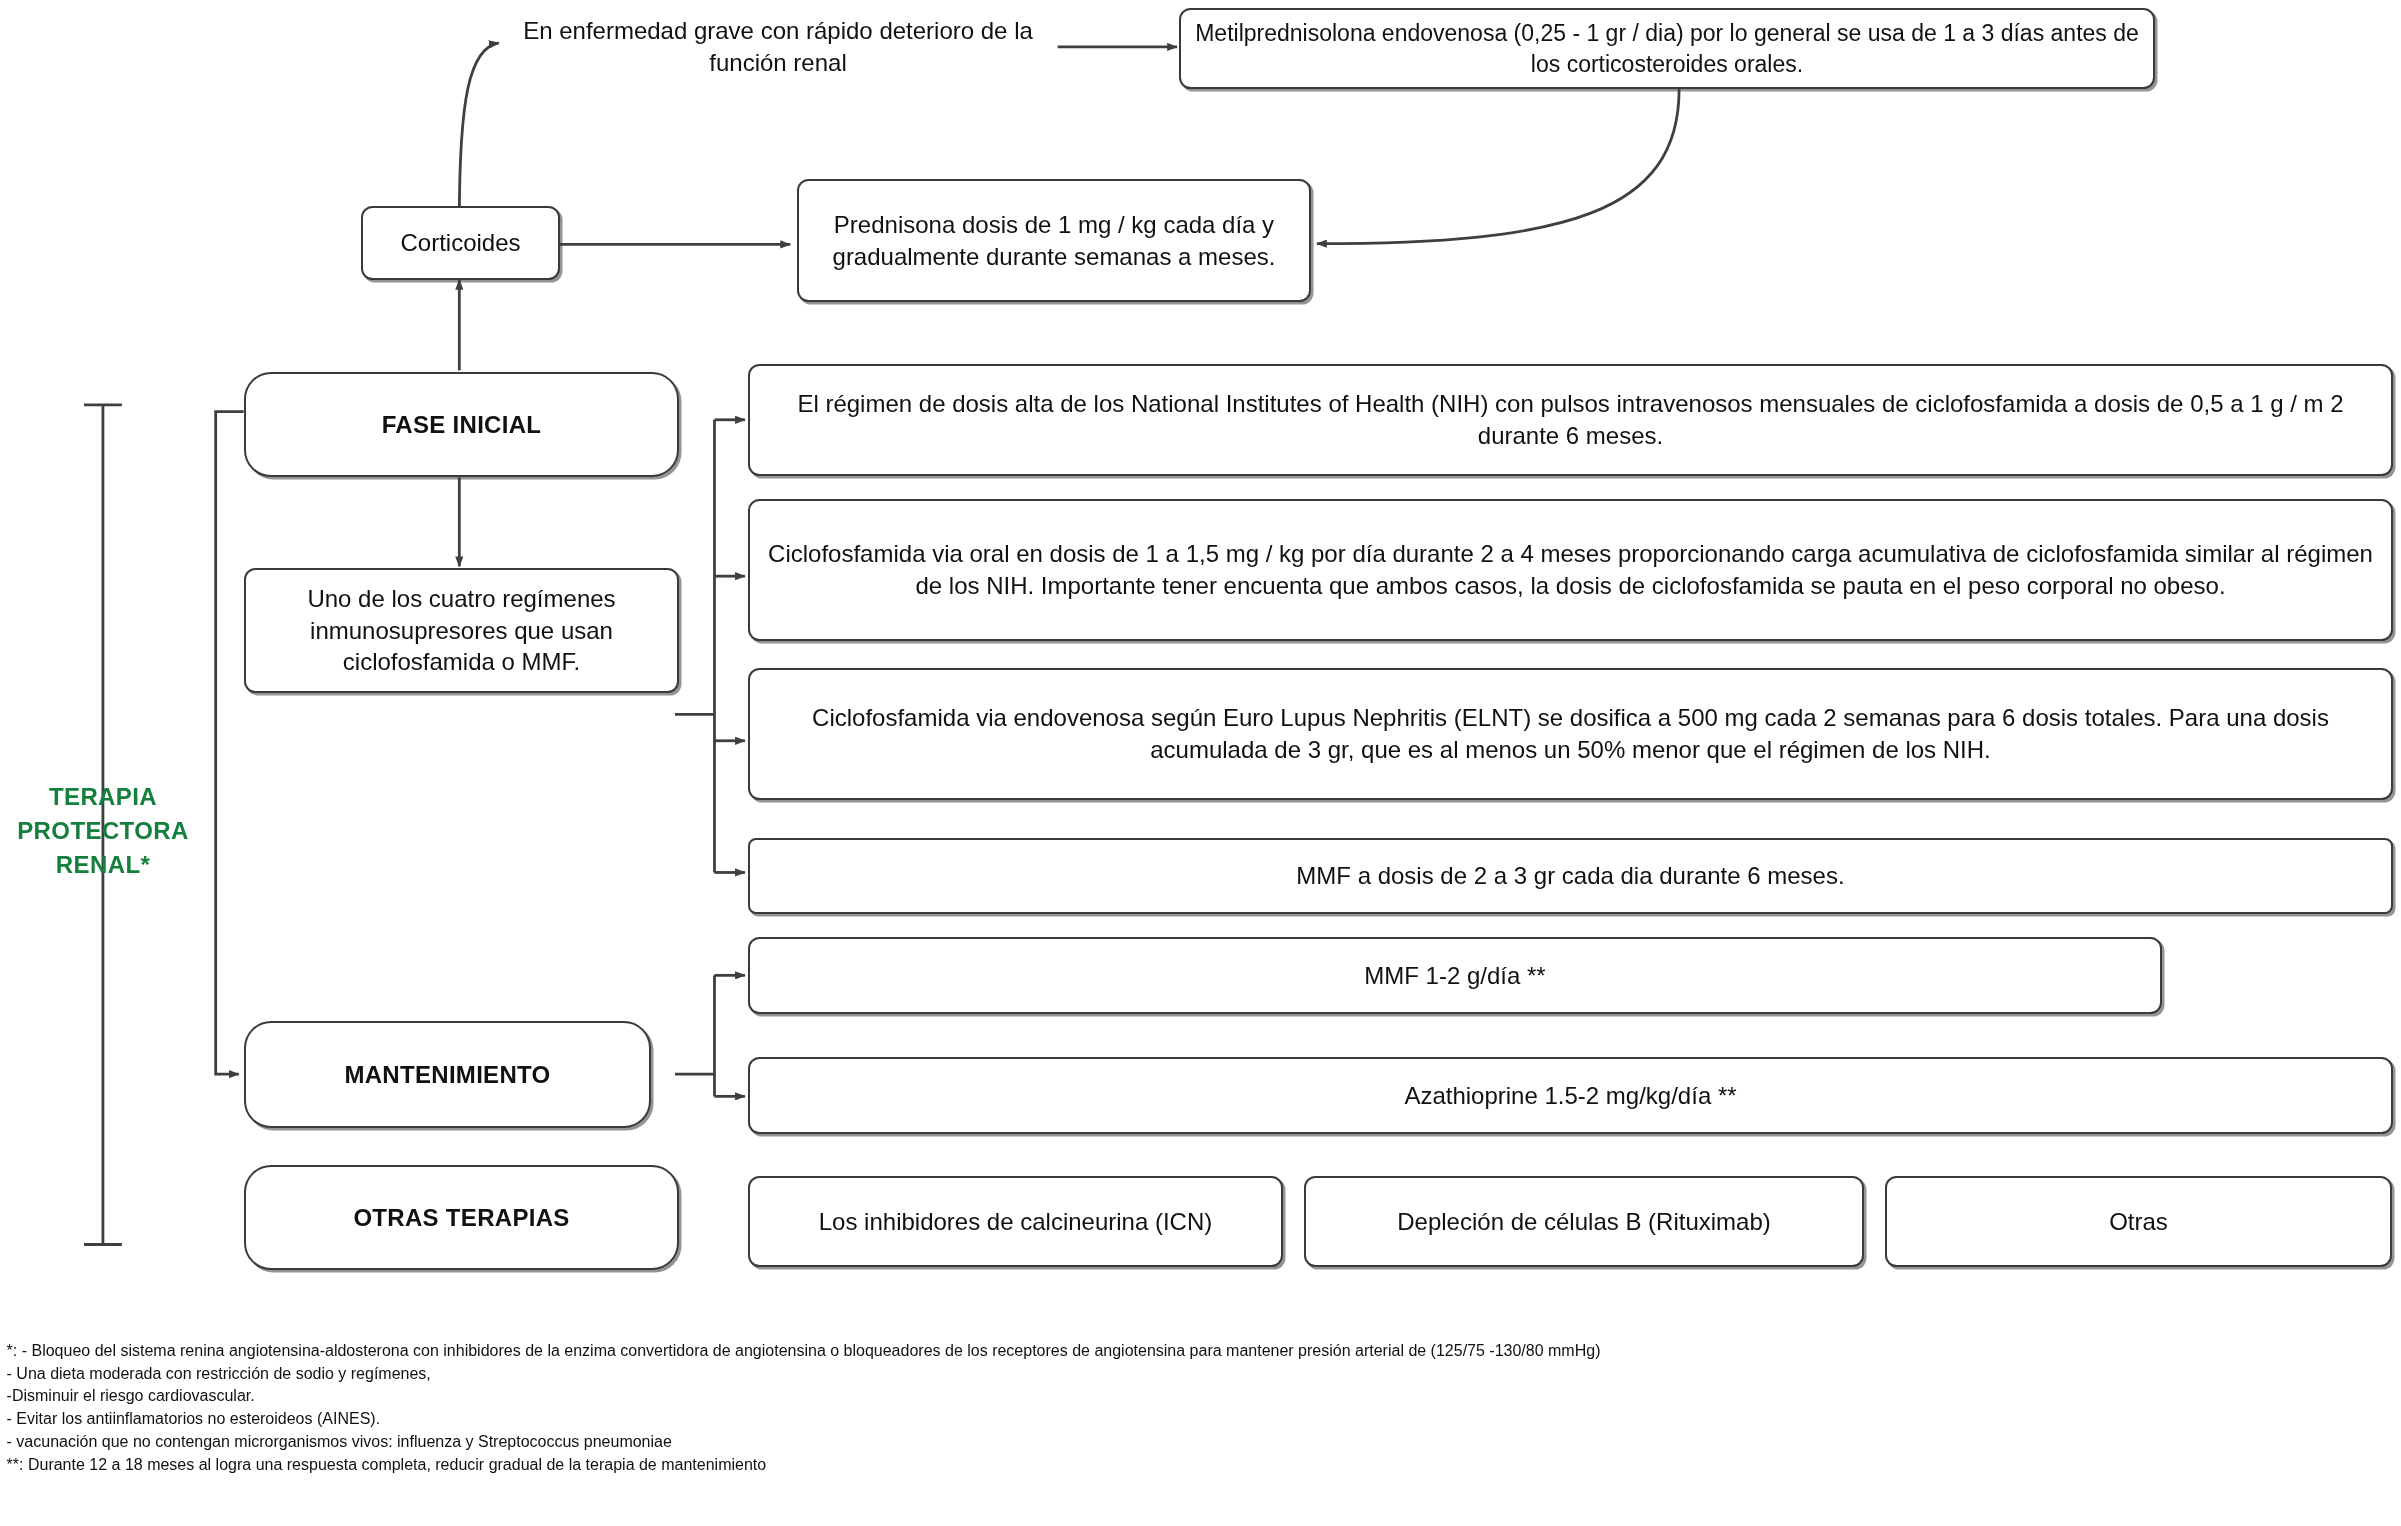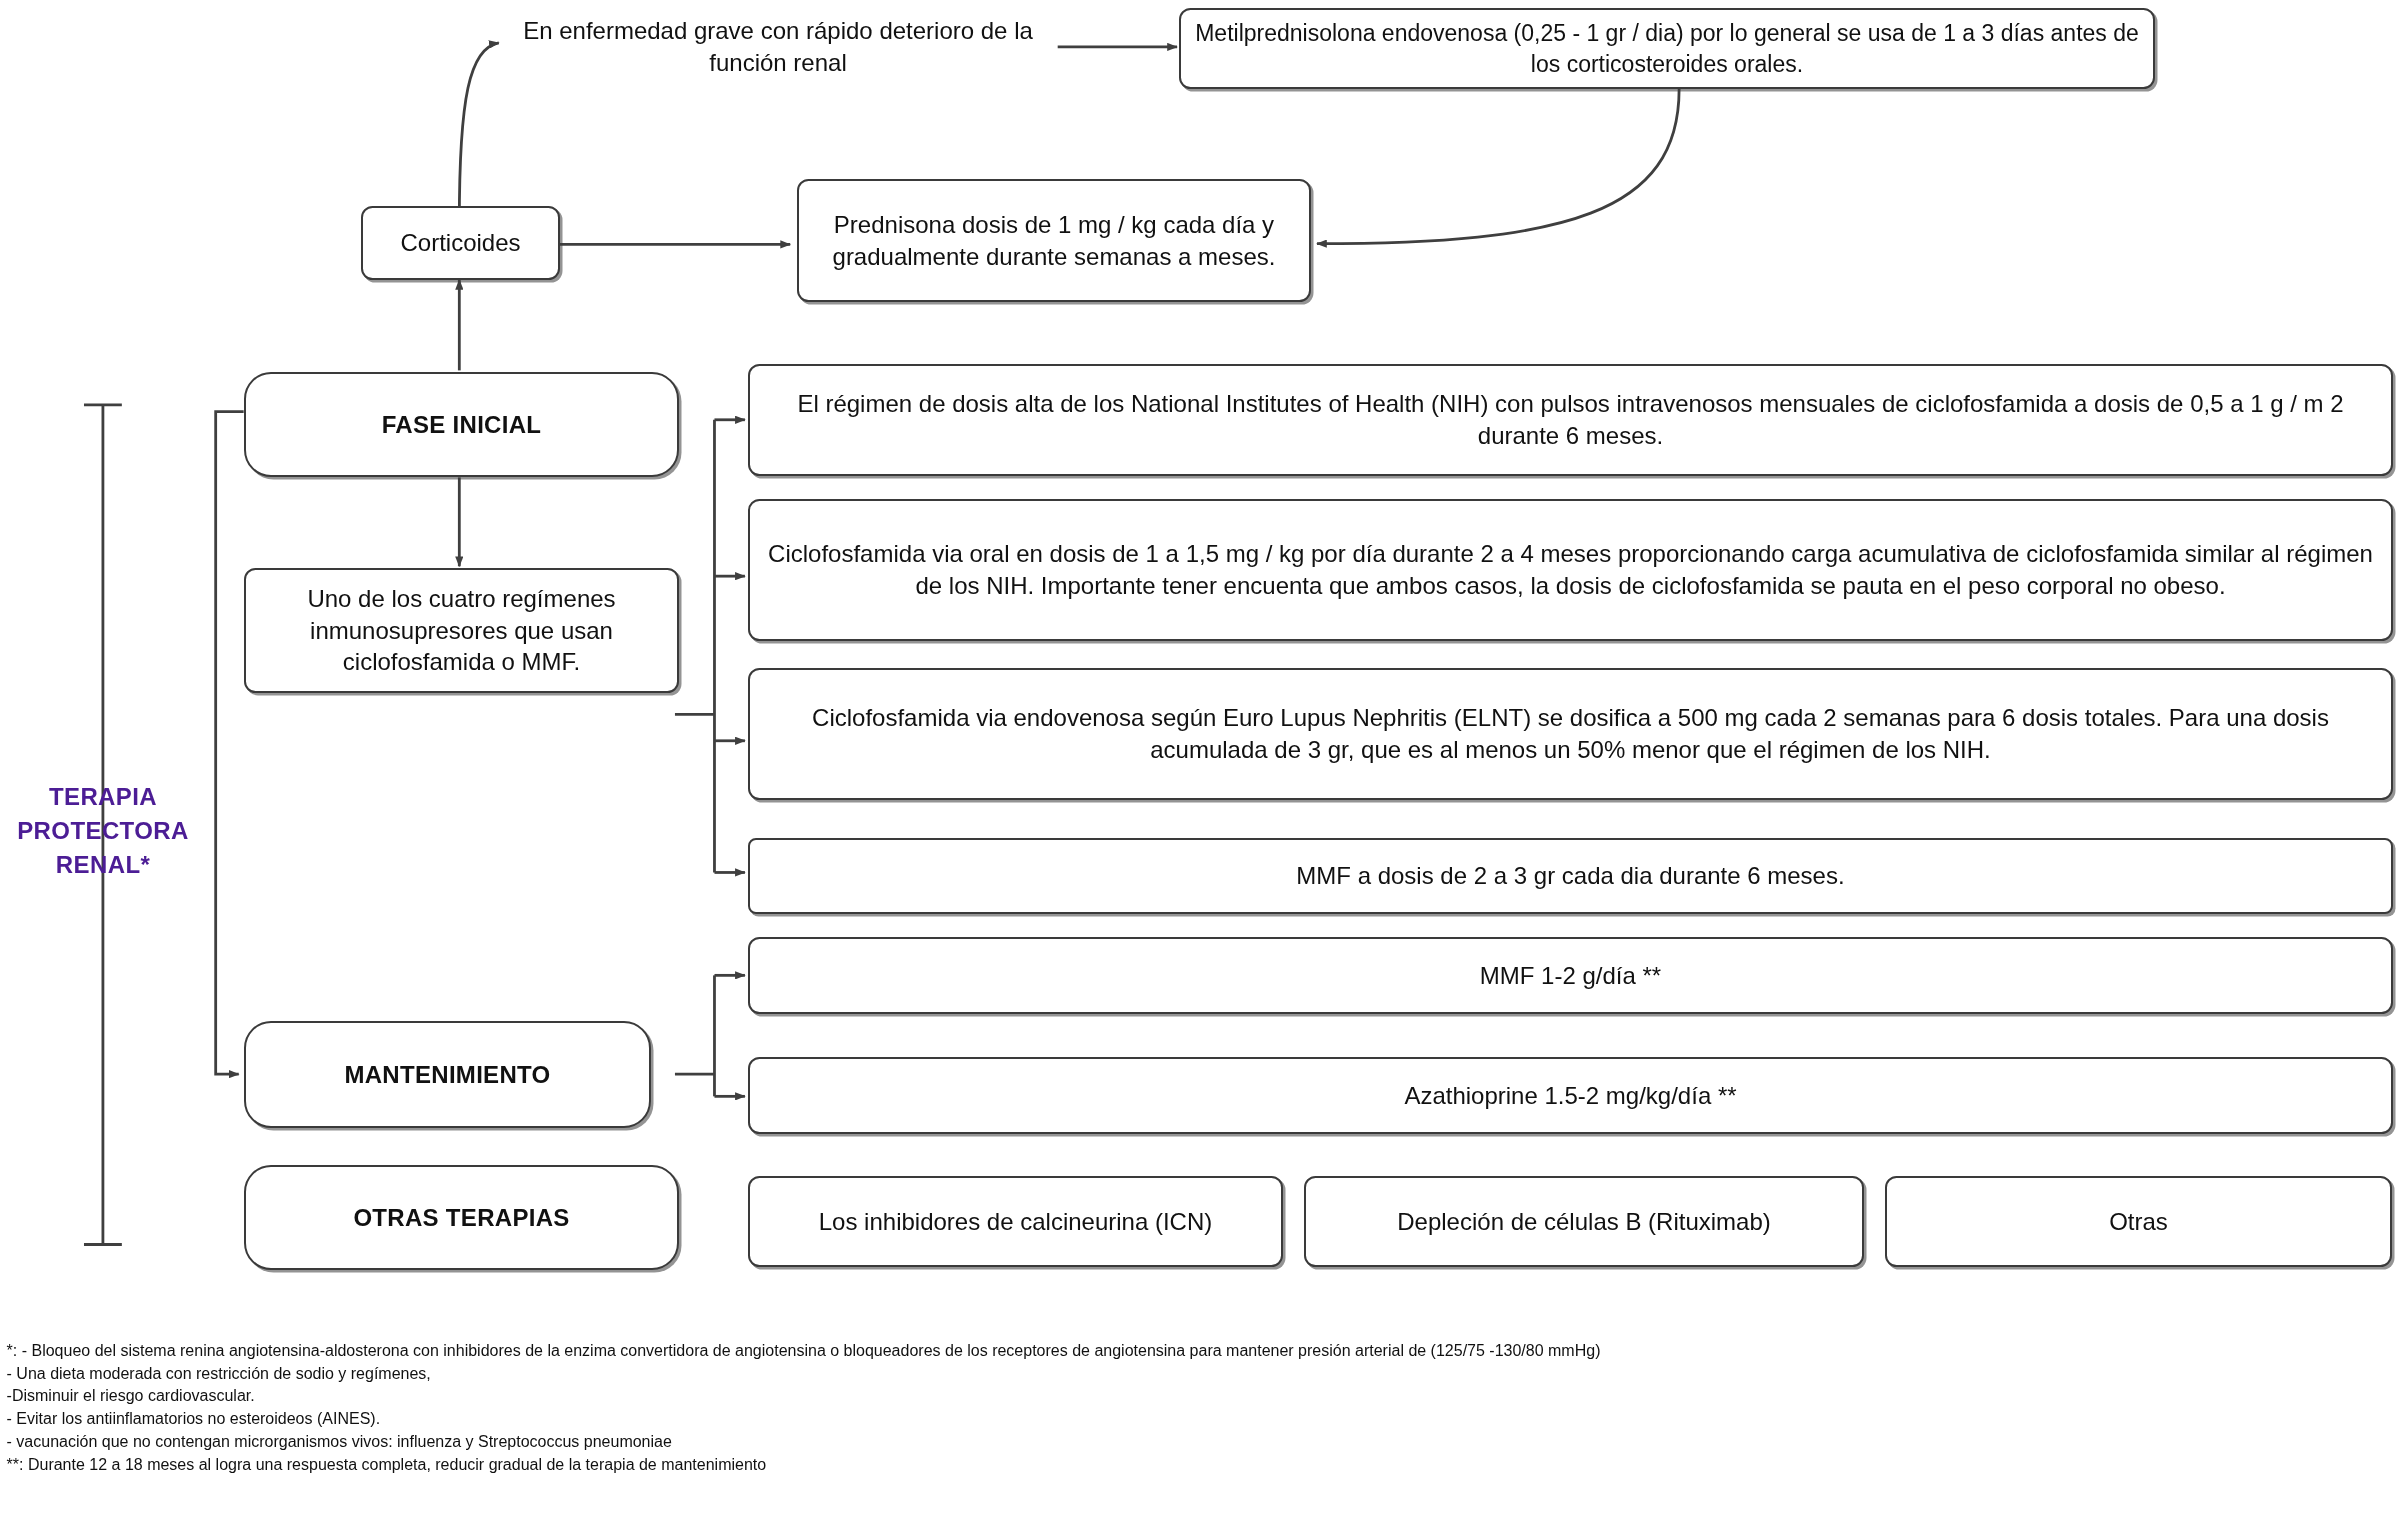--- a/index.html
+++ b/index.html
@@ -53,21 +53,21 @@
     line-height: 1.35;
     color: #111111;
   }
   .sidelabel {
     position: absolute;
     text-align: center;
     font-weight: bold;
     font-size: 24px;
     line-height: 1.42;
     letter-spacing: 0.4px;
-    color: #4c1d95;
+    color: #15803d;
   }
   .footnotes {
     position: absolute;
     left: 6.6px;
     top: 1340px;
     width: 2387px;
     font-size: 16px;
     line-height: 1.42;
     color: #111111;
   }
@@ -139,21 +139,21 @@
   <div class="node" style="left:748px; top:364px; width:1645px; height:112px;">El régimen de dosis alta de los National Institutes of Health (NIH) con pulsos intravenosos mensuales de ciclofosfamida a dosis de 0,5 a 1 g / m 2 durante 6 meses.</div>
 
   <div class="node" style="left:748px; top:499px; width:1645px; height:142px;">Ciclofosfamida via oral en dosis de 1 a 1,5 mg / kg por día durante 2 a 4 meses proporcionando carga acumulativa de ciclofosfamida similar al régimen de los NIH. Importante tener encuenta que ambos casos, la dosis de ciclofosfamida se pauta en el peso corporal no obeso.</div>
 
   <div class="node" style="left:748px; top:668px; width:1645px; height:132px;">Ciclofosfamida via endovenosa según Euro Lupus Nephritis (ELNT) se dosifica a 500 mg cada 2 semanas para 6 dosis totales. Para una dosis  acumulada de 3 gr, que es al menos un 50% menor que el régimen de los NIH.</div>
 
   <div class="node" style="left:748px; top:838px; width:1645px; height:76px;border-radius:8px;">MMF a dosis de 2 a 3 gr  cada dia durante 6 meses.</div>
 
   <div class="node bold" style="left:244px; top:1021px; width:407px; height:107px;">MANTENIMIENTO</div>
 
-  <div class="node" style="left:748px; top:937px; width:1645px; height:77px;">MMF 1-2 g/día **</div>
+  <div class="node" style="left:748px; top:937px; width:1414px; height:77px;">MMF 1-2 g/día **</div>
 
   <div class="node" style="left:748px; top:1057px; width:1645px; height:77px;">Azathioprine 1.5-2 mg/kg/día **</div>
 
   <div class="node bold" style="left:244px; top:1165px; width:435px; height:105px;">OTRAS TERAPIAS</div>
 
   <div class="node" style="left:748px; top:1176px; width:535px; height:91px;">Los inhibidores de calcineurina (ICN)</div>
 
   <div class="node" style="left:1304px; top:1176px; width:560px; height:91px;">Depleción de células B (Rituximab)</div>
 
   <div class="node" style="left:1885px; top:1176px; width:507px; height:91px;">Otras</div>

